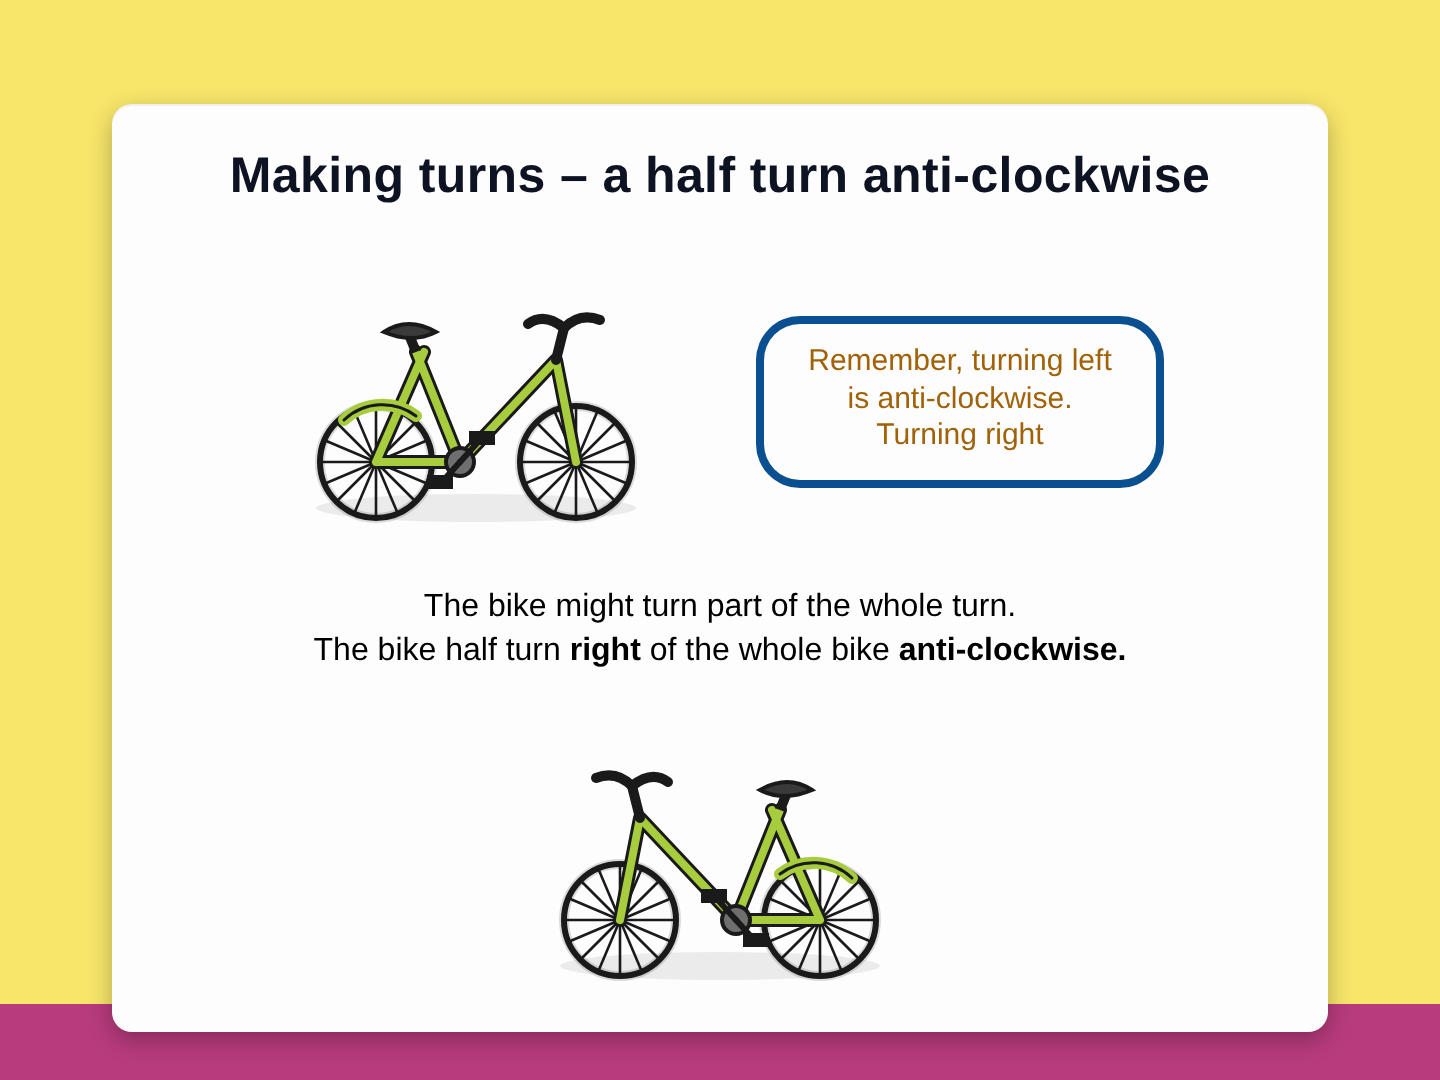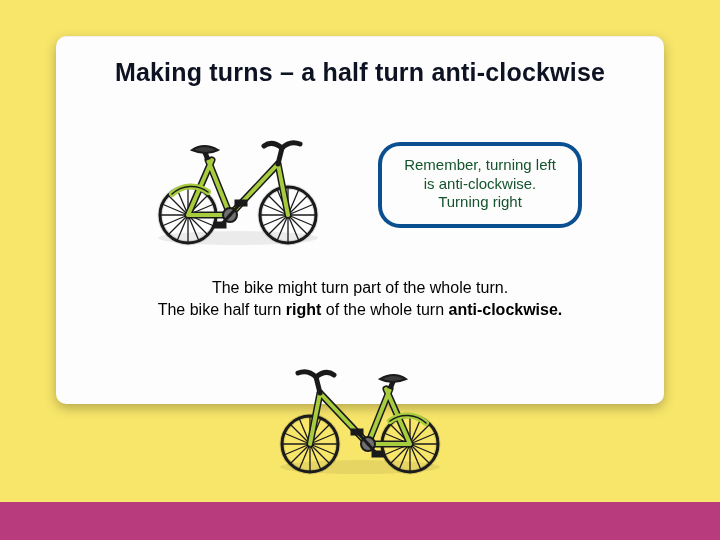--- a/index.html
+++ b/index.html
@@ -10,22 +10,22 @@
     position: relative;
   }
   .bottom-stripe {
     position: absolute;
     left: 0; right: 0; bottom: 0;
     height: 38px;
     background: #b83b7e;
   }
   .card {
     position: absolute;
-    left: 56px; top: 36px;
-    width: 608px; height: 368px;
+    left: 56px; top: 52px;
+    width: 608px; height: 464px;
     background: #fdfdfd;
     border-radius: 10px;
     box-shadow:
       0 4px 12px rgba(0,0,0,0.28),
       0 1px 0 rgba(0,0,0,0.05) inset;
     padding: 22px 28px 20px 28px;
   }
   .title {
     font-size: 25px;
     font-weight: 700;
@@ -50,21 +50,21 @@
     border-radius: 22px;
     padding: 4px;
   }
   .callout-inner {
     background: #fdfdfd;
     border-radius: 18px;
     padding: 10px 22px 12px 22px;
     text-align: center;
     font-size: 15px;
     line-height: 1.25;
-    color: #14532d;
+    color: #a16207;
   }
   .body-text {
     margin-top: 22px;
     text-align: center;
     font-size: 16px;
     line-height: 1.4;
     color: #000000;
   }
   .body-text b { font-weight: 700; }
   .row2 {
@@ -159,21 +159,21 @@
         <div>Remember, turning left</div>
         <div>is anti-clockwise.</div>
         <div>Turning right</div>
       </div>
     </div>
   </div>
 
   <div class="body-text">
     <div>The bike might turn part of the whole turn.</div>
     <div>
-      <span>The bike half turn </span><b>right</b><span> of the whole turn </span><b>anti-clockwise.</b><span></span>
+      <span>The bike half turn </span><b>right</b><span> of the whole bike </span><b>anti-clockwise.</b><span></span>
     </div>
   </div>
 
   <div class="row2">
     <div class="bike-wrap">
 
       <svg viewBox="0 0 200 130" width="200" height="130">
         <g transform="translate(200,0) scale(-1,1)">
           <ellipse cx="100" cy="118" rx="80" ry="7" fill="#000" opacity="0.07"></ellipse>
           <g stroke="#1a1a1a" stroke-width="3" fill="none">

